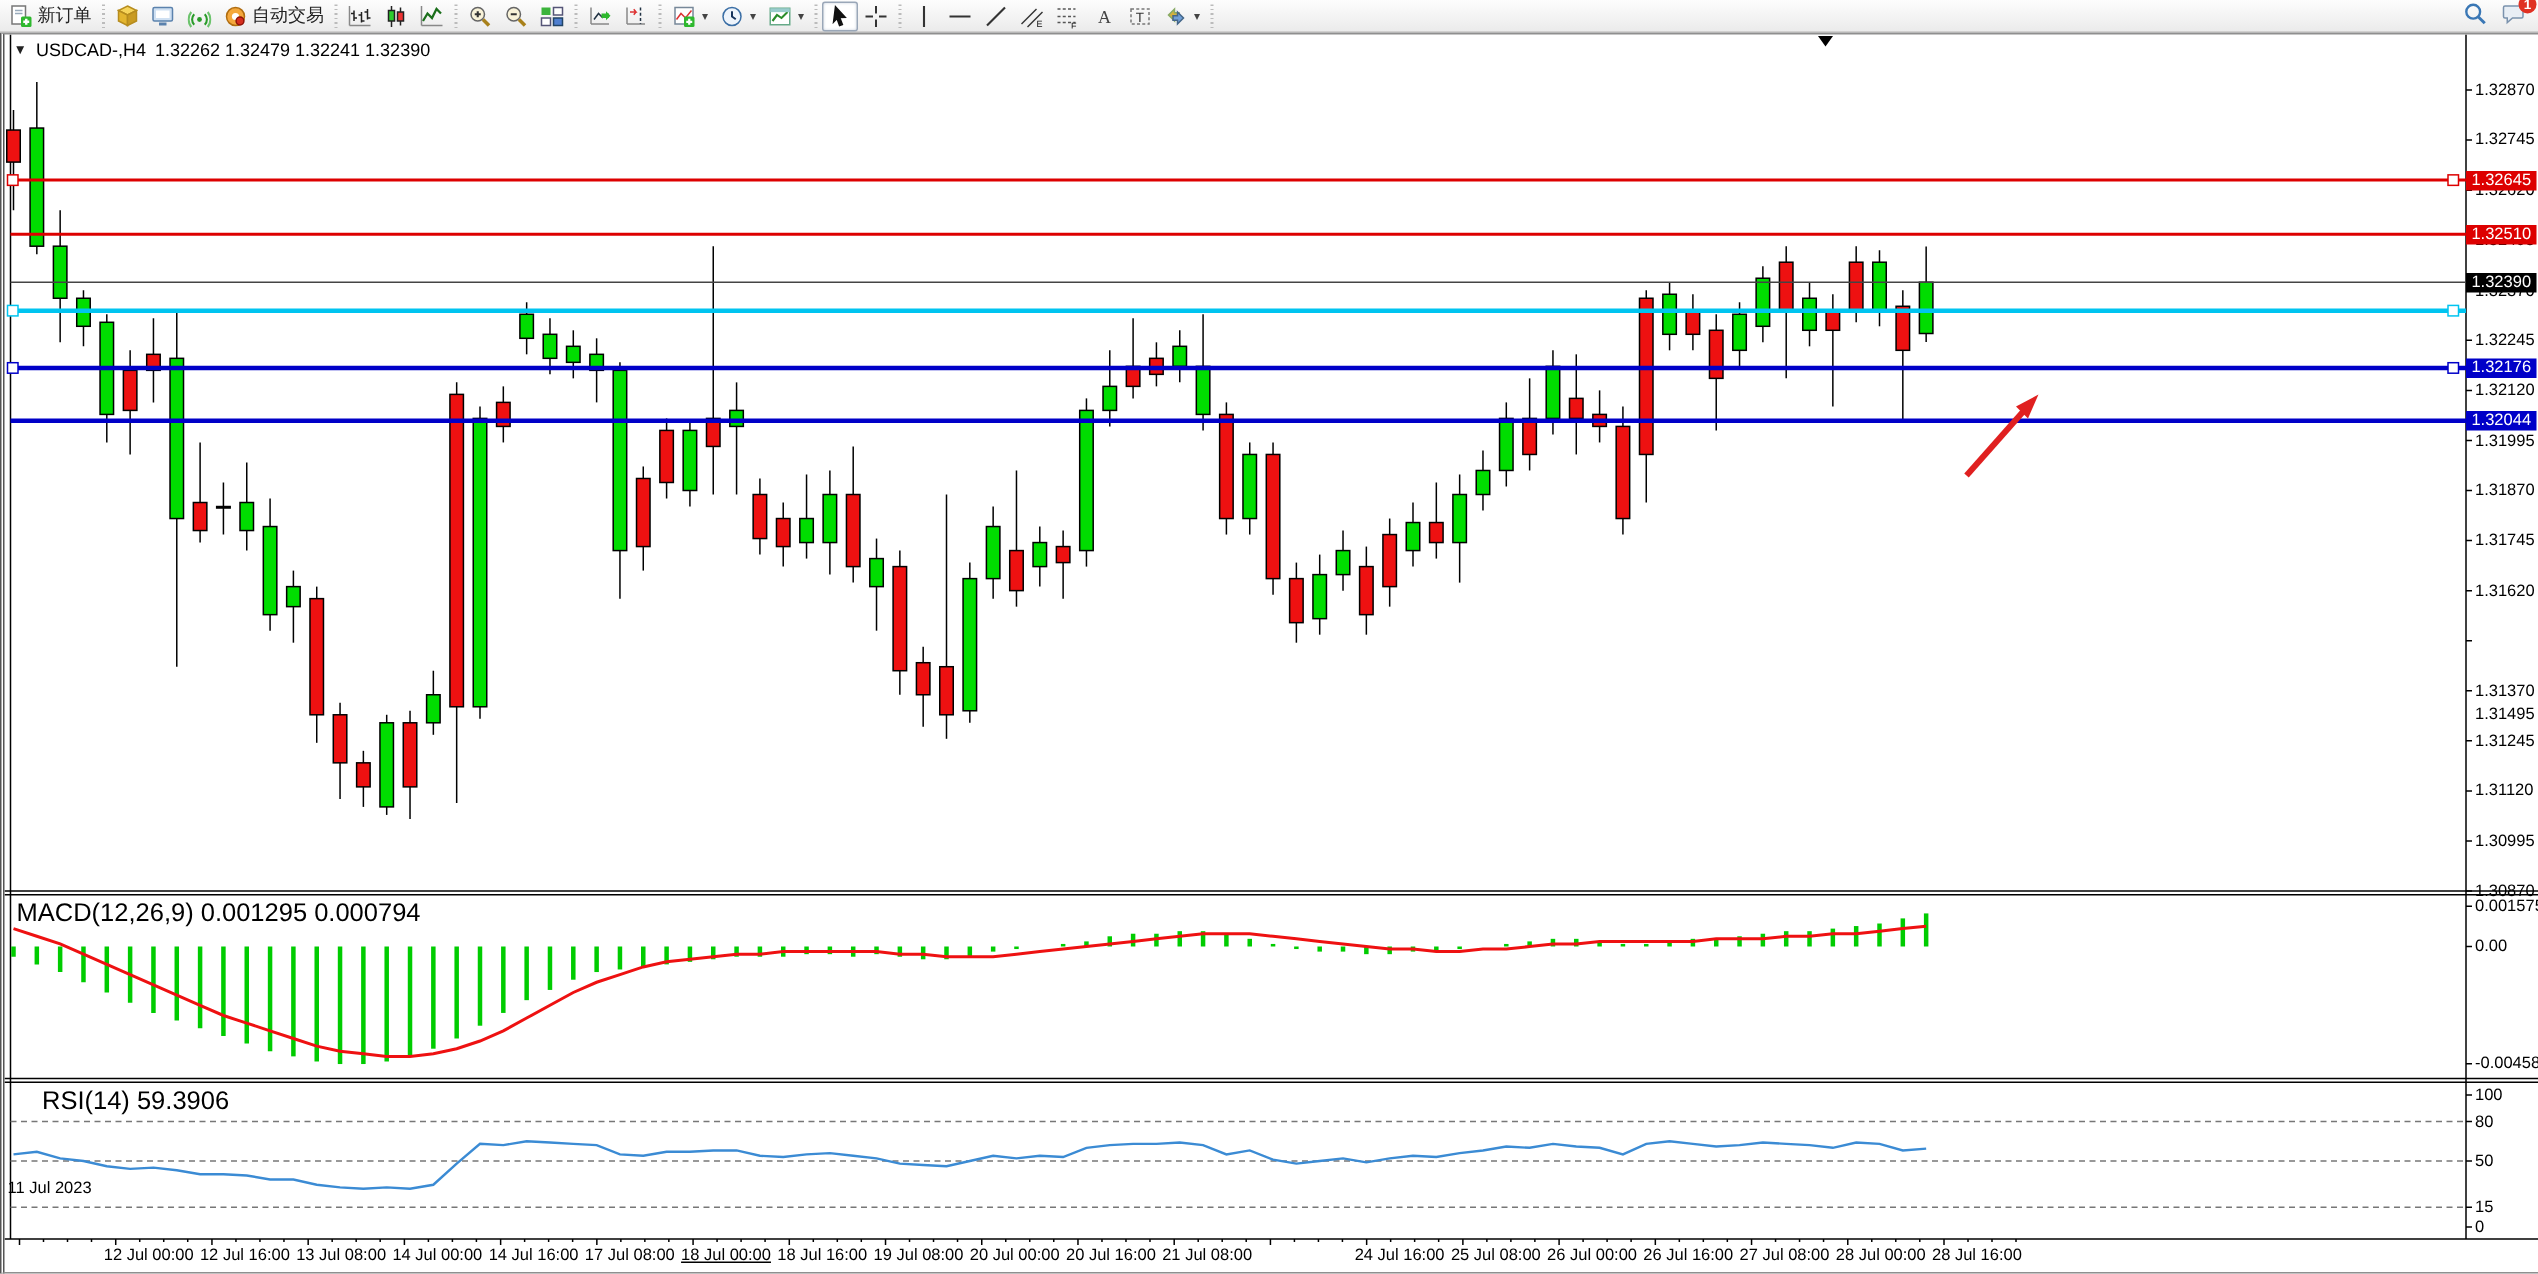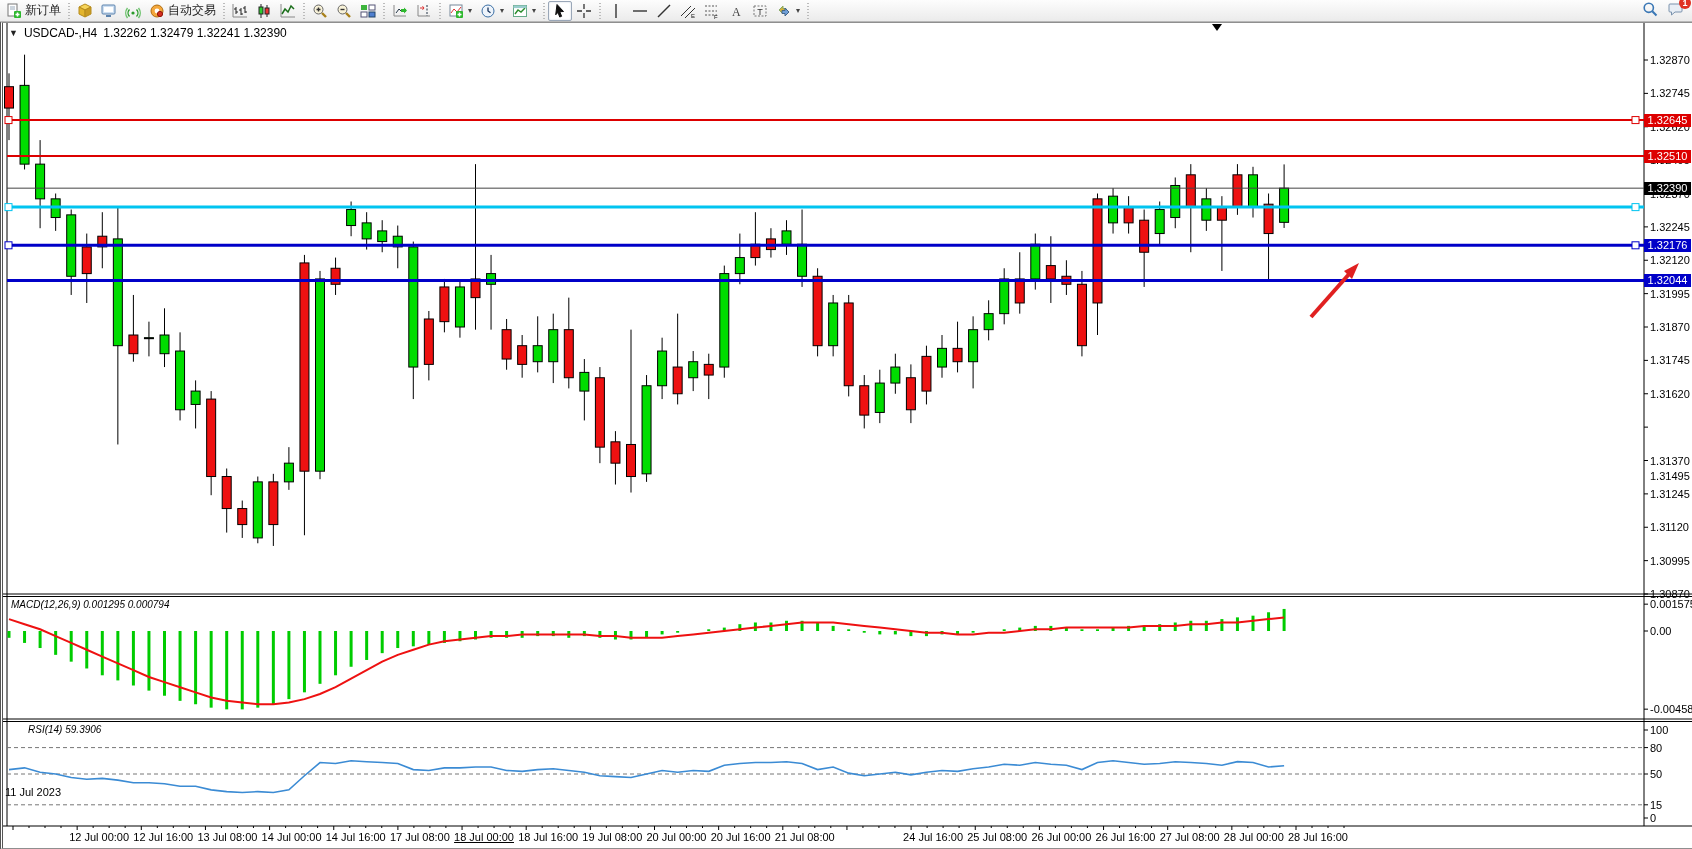--- a/index.html
+++ b/index.html
@@ -23,21 +23,21 @@
     width:12px;height:12px;font-size:9px;line-height:12px;text-align:center;font-weight:bold;}
   #chart-window{position:absolute;left:0;top:22px;width:1690px;height:825px;background:#fff;
     border:1px solid #8f8f8f;border-left:3px double #555;}
   #plot{position:absolute;left:0;top:0;}
   #title-row{position:absolute;left:6px;top:3px;font-size:12px;color:#000;display:flex;align-items:center;gap:6px;}
   #title-expander{font-size:9px;color:#222;cursor:default;}
   .tag{position:absolute;left:1641px;width:47px;height:13px;line-height:13px;text-align:center;
     font-size:11px;color:#fff;}
   .axis-lbl{position:absolute;left:1647px;font-size:11px;color:#000;white-space:nowrap;}
   .time-lbl{position:absolute;font-size:11px;color:#000;white-space:nowrap;}
-  .ind-lbl{position:absolute;font-size:10px;color:#000;font-style:italic;}
+  .ind-lbl{position:absolute;font-size:17px;color:#000;}
   #shift-marker{position:absolute;left:1209px;top:1px;width:0;height:0;
     border-left:5px solid transparent;border-right:5px solid transparent;border-top:7px solid #000;}
 </style>
 </head>
 <body>
 
 <div id="toolbar">
     <div class="tb-group">
       <div class="tb-btn">
         <span>

